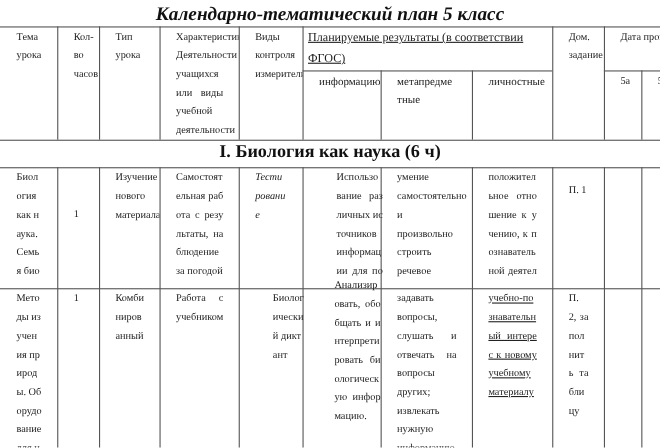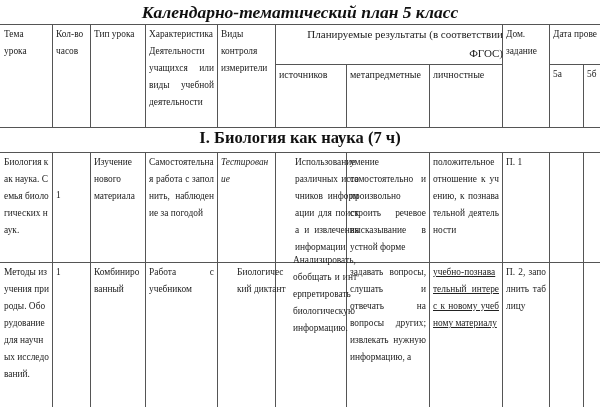--- a/index.html
+++ b/index.html
@@ -1,18 +1,18 @@
 <!DOCTYPE html>
 <html><head>
 <meta charset="utf-8">
 <style>
   html,body{margin:0;padding:0;background:#fff;}
   body{width:600px;height:407px;overflow:hidden;position:relative;font-family:"Liberation Serif","DejaVu Serif",serif;color:#222;}
   .title{position:absolute;top:0;left:0;width:600px;text-align:center;font-weight:bold;font-style:italic;font-size:17.5px;line-height:24px;color:#111;}
-  .cell{position:absolute;box-sizing:border-box;font-size:9.4px;line-height:17px;padding:1px 3px;overflow:hidden;}
+  .cell{position:absolute;box-sizing:border-box;font-size:9.4px;line-height:17px;padding:1px 14px;overflow:hidden;}
   .vl{position:absolute;width:1px;background:#555;}
   .hl{position:absolute;height:1px;background:#555;}
   .just{text-align:justify;text-align-last:left;}
   .section{position:absolute;left:0;width:600px;top:127px;text-align:center;font-weight:bold;font-size:16.5px;line-height:22px;color:#111;}
   .hdrbig{font-size:11px;line-height:25px;}
 </style>
 </head>
 <body>
 
 <div class="title">Календарно-тематический план 5 класс</div>
@@ -44,41 +44,41 @@
 <div class="vl" style="left:429px;top:152px;height:255px;"></div>
 <div class="vl" style="left:502px;top:152px;height:255px;"></div>
 <div class="vl" style="left:549px;top:152px;height:255px;"></div>
 <div class="vl" style="left:583px;top:152px;height:255px;"></div>
 
 <div class="cell" style="left:1px;top:25px;width:50px;height:100px;">Тема урока</div>
 <div class="cell" style="left:53px;top:25px;width:37px;height:100px;">Кол-во часов</div>
 <div class="cell" style="left:91px;top:25px;width:54px;height:100px;">Тип урока</div>
 <div class="cell just" style="left:146px;top:25px;width:71px;height:100px;">Характеристика Деятельности учащихся или виды учебной деятельности</div>
 <div class="cell" style="left:218px;top:25px;width:57px;height:100px;">Виды контроля измерители</div>
-<div class="cell hdrbig" style="left:285px;top:24px;width:226px;height:40px;text-align:right;line-height:19px;padding:1px 8px;">Планируемые результаты (в соответствии ФГОС)</div>
-<div class="cell" style="left:276px;top:65px;width:70px;height:60px;font-size:10px;">источников</div>
+<div class="cell hdrbig" style="left:272px;top:24px;width:226px;height:40px;text-align:left;line-height:19px;padding:1px 8px;text-decoration:underline;">Планируемые результаты (в соответствии ФГОС)</div>
+<div class="cell" style="left:276px;top:65px;width:70px;height:60px;font-size:10px;">информацию</div>
 <div class="cell" style="left:347px;top:65px;width:82px;height:60px;font-size:10px;word-break:break-all;">метапредметные</div>
 <div class="cell" style="left:430px;top:65px;width:72px;height:60px;font-size:10px;">личностные</div>
 <div class="cell" style="left:503px;top:25px;width:46px;height:100px;">Дом. задание</div>
 <div class="cell" style="left:550px;top:25px;width:60px;height:38px;white-space:nowrap;">Дата прове</div>
 <div class="cell" style="left:550px;top:65px;width:33px;height:60px;">5а</div>
 <div class="cell" style="left:584px;top:65px;width:16px;height:60px;">5б</div>
 
-<div class="section">I. Биология как наука (7 ч)</div>
+<div class="section">I. Биология как наука (6 ч)</div>
 
 <div>
   <div class="cell" style="left:1px;top:153px;width:51px;height:108px;word-break:break-all;">Биология как наука. Семья биологических наук.</div>
   <div class="cell" style="left:53px;top:186px;width:37px;height:20px;">1</div>
   <div class="cell" style="left:91px;top:153px;width:54px;height:108px;">Изучение нового материала</div>
-  <div class="cell just" style="left:146px;top:153px;width:71px;height:108px;word-break:break-all;">Самостоятельная работа с заполнить, наблюдение за погодой</div>
+  <div class="cell just" style="left:146px;top:153px;width:71px;height:108px;word-break:break-all;">Самостоятельная работа с результаты, наблюдение за погодой</div>
   <div class="cell" style="left:218px;top:153px;width:57px;height:108px;word-break:break-all;font-style:italic;">Тестирование</div>
   <div class="cell just" style="left:276px;top:153px;width:70px;height:108px;word-break:break-all;margin-left:16px;">Использование различных источников информации для поиска и извлечения информации</div>
   <div class="cell just" style="left:347px;top:153px;width:82px;height:108px;">умение самостоятельно и произвольно строить речевое высказывание в устной форме</div>
   <div class="cell just" style="left:430px;top:153px;width:72px;height:108px;word-break:break-all;">положительное отношение к учению, к познавательной деятельности</div>
-  <div class="cell" style="left:503px;top:153px;width:46px;height:108px;">П. 1</div>
+  <div class="cell" style="left:503px;top:164px;width:46px;height:108px;">П. 1</div>
   <div class="cell" style="left:550px;top:153px;width:33px;height:108px;"></div>
   <div class="cell" style="left:584px;top:153px;width:16px;height:108px;"></div>
 </div>
 
 <div>
   <div class="cell" style="left:1px;top:263px;width:51px;height:144px;word-break:break-all;">Методы изучения природы. Оборудование для научных исследований.</div>
   <div class="cell" style="left:53px;top:263px;width:37px;height:20px;">1</div>
   <div class="cell" style="left:91px;top:263px;width:54px;height:144px;word-break:break-all;">Комбинированный</div>
   <div class="cell just" style="left:146px;top:263px;width:71px;height:144px;">Работа с учебником</div>
   <div class="cell" style="left:218px;top:263px;width:57px;height:144px;word-break:break-all;margin-left:16px;">Биологический диктант</div>

